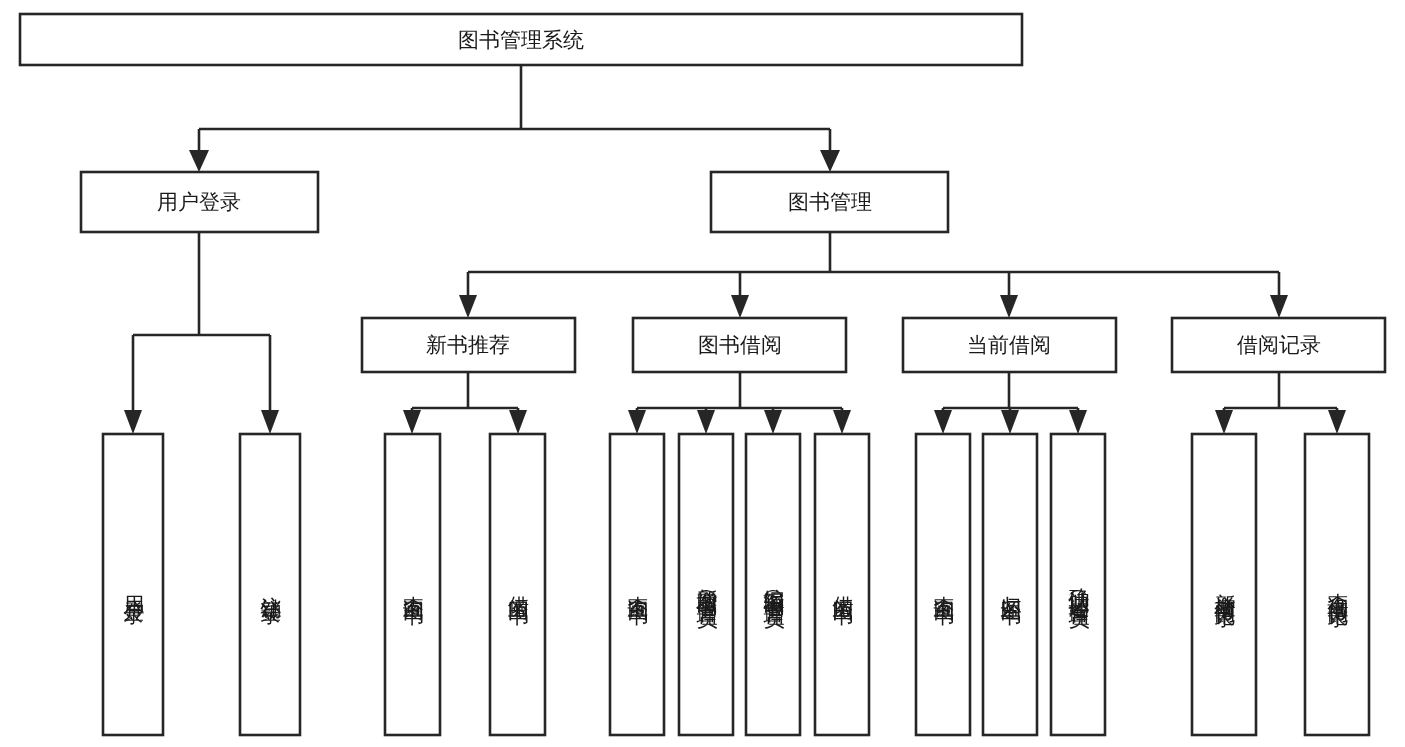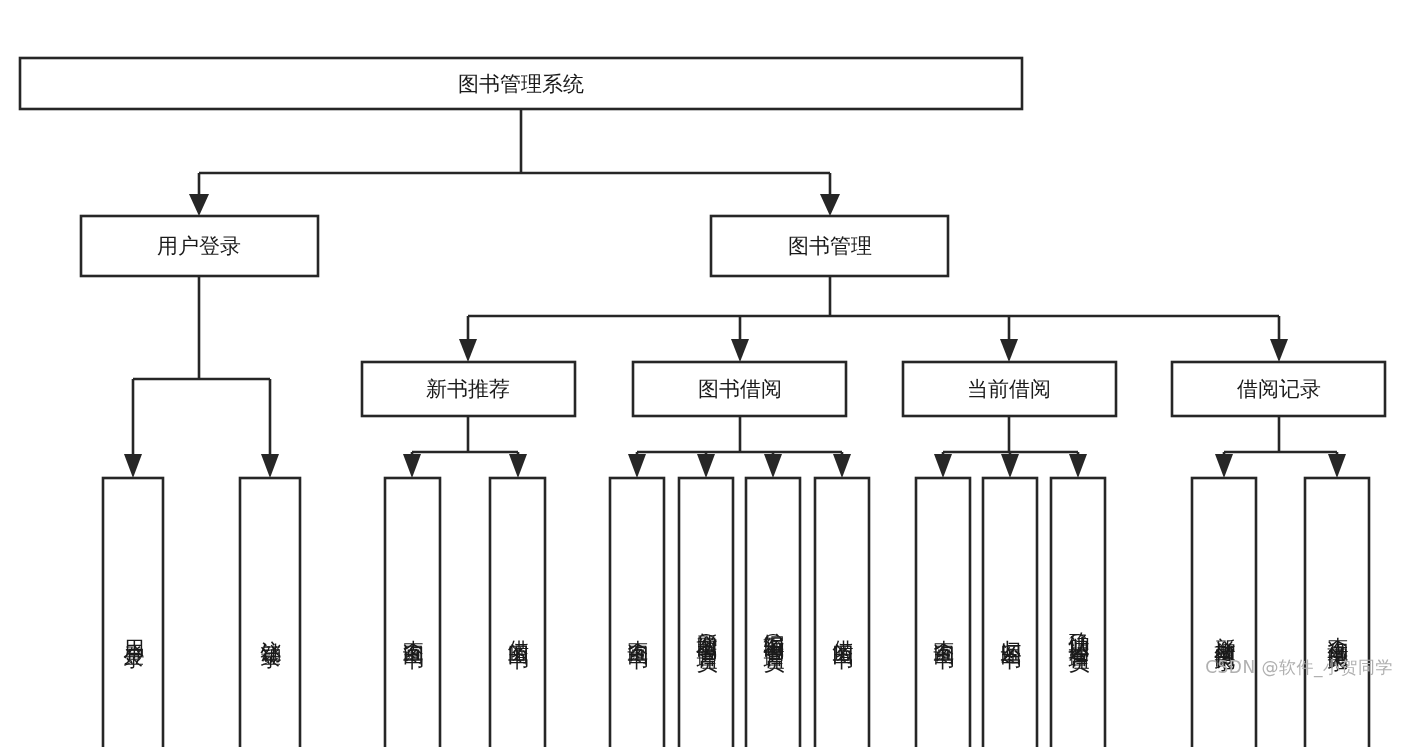--- a/index.html
+++ b/index.html
@@ -11,21 +11,20 @@
   body {
     width: 1405px;
     height: 747px;
     overflow: hidden;
     font-family: "DejaVu Sans", "Liberation Sans", sans-serif;
   }
   #diagram-root {
     position: relative;
     width: 1405px;
     height: 641px;
-    margin-top: 44px;
   }
   svg#tree-svg {
     position: absolute;
     left: 0;
     top: 0;
     width: 1405px;
     height: 747px;
     display: block;
   }
   .node-box {
@@ -208,15 +207,14 @@
   <div class="leaf-label" style="left:746px; top:434px; width:54px; height:301px;">编辑图书（管理员）</div>
   <div class="leaf-label" style="left:815px; top:434px; width:54px; height:301px;">借阅图书</div>
 
   <div class="leaf-label" style="left:916px; top:434px; width:54px; height:301px;">查询图书</div>
   <div class="leaf-label" style="left:983px; top:434px; width:54px; height:301px;">归还图书</div>
   <div class="leaf-label" style="left:1051px; top:434px; width:54px; height:301px;">确认归还（管理员）</div>
 
   <div class="leaf-label" style="left:1192px; top:434px; width:64px; height:301px;">新增借阅记录</div>
   <div class="leaf-label" style="left:1305px; top:434px; width:64px; height:301px;">查询借阅记录</div>
 
-  <div class="watermark">CSDN @软件_小贺同学</div>
 
 </div>
 
 </body></html>

